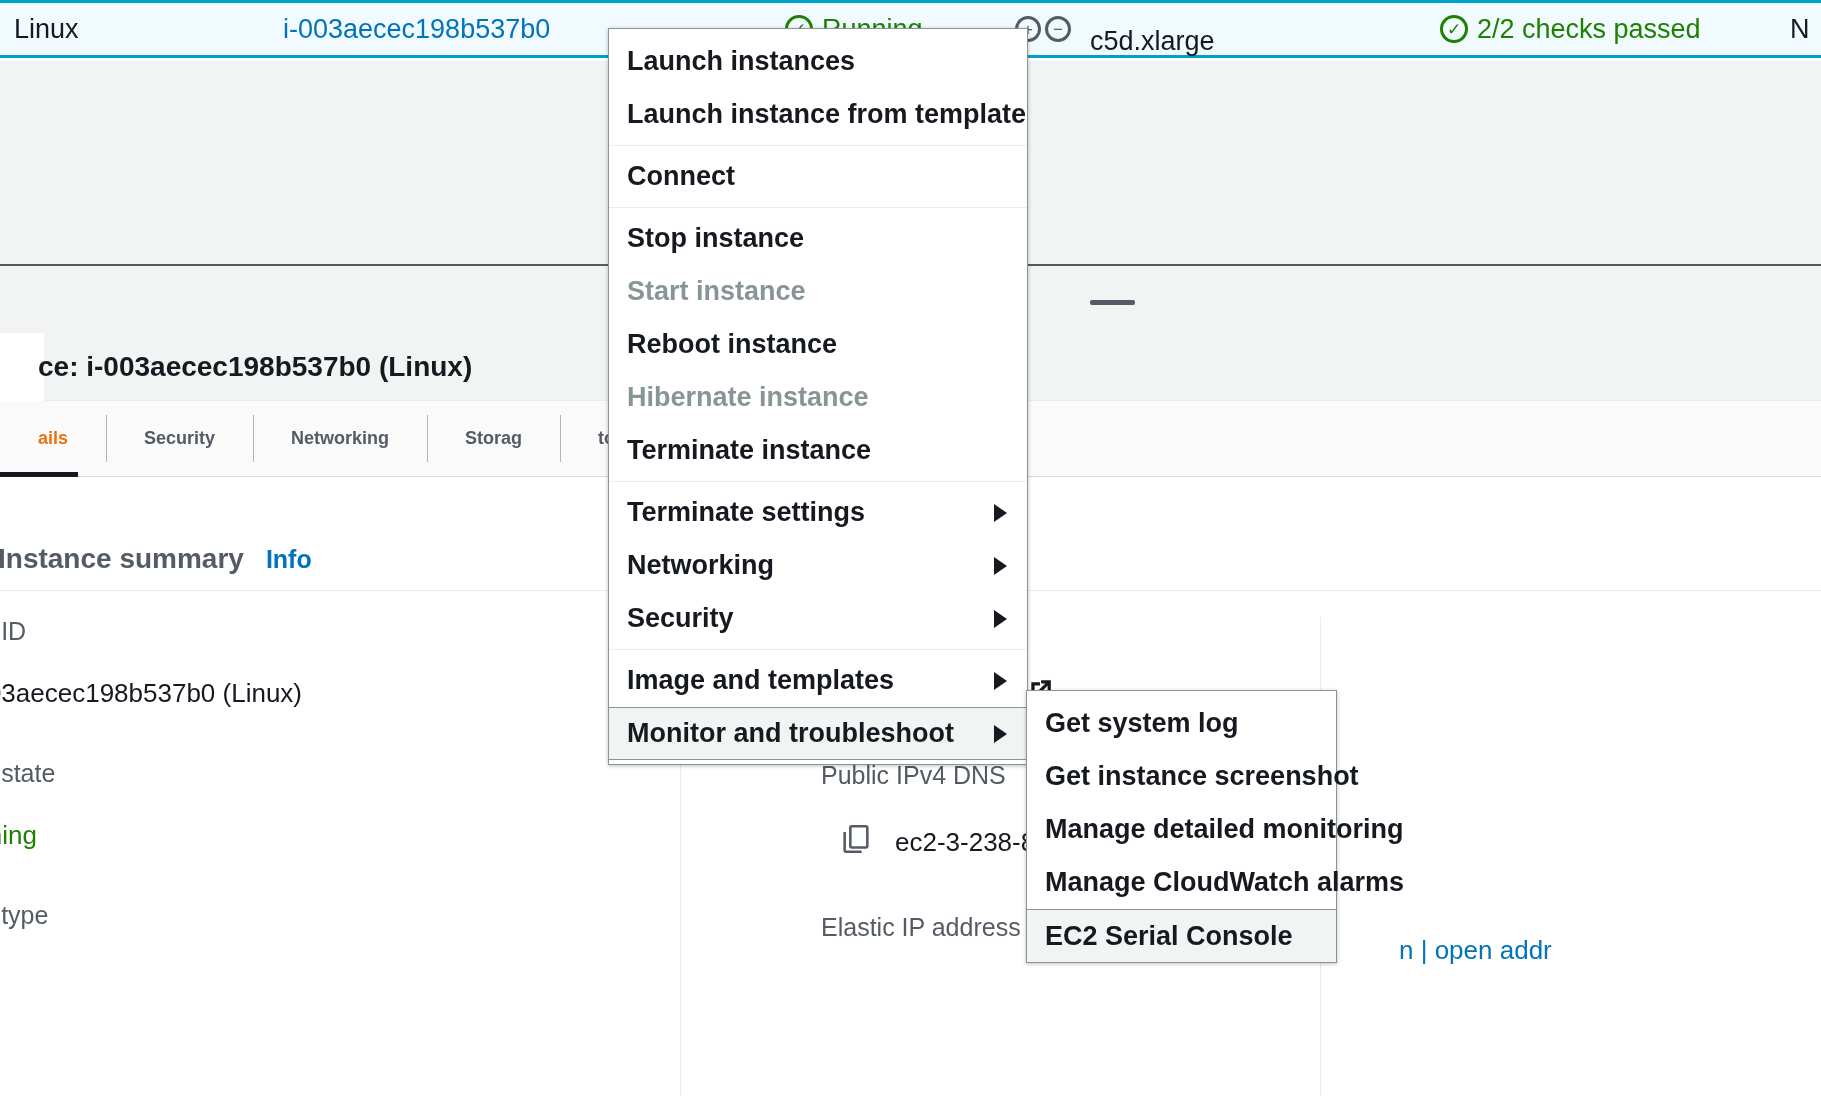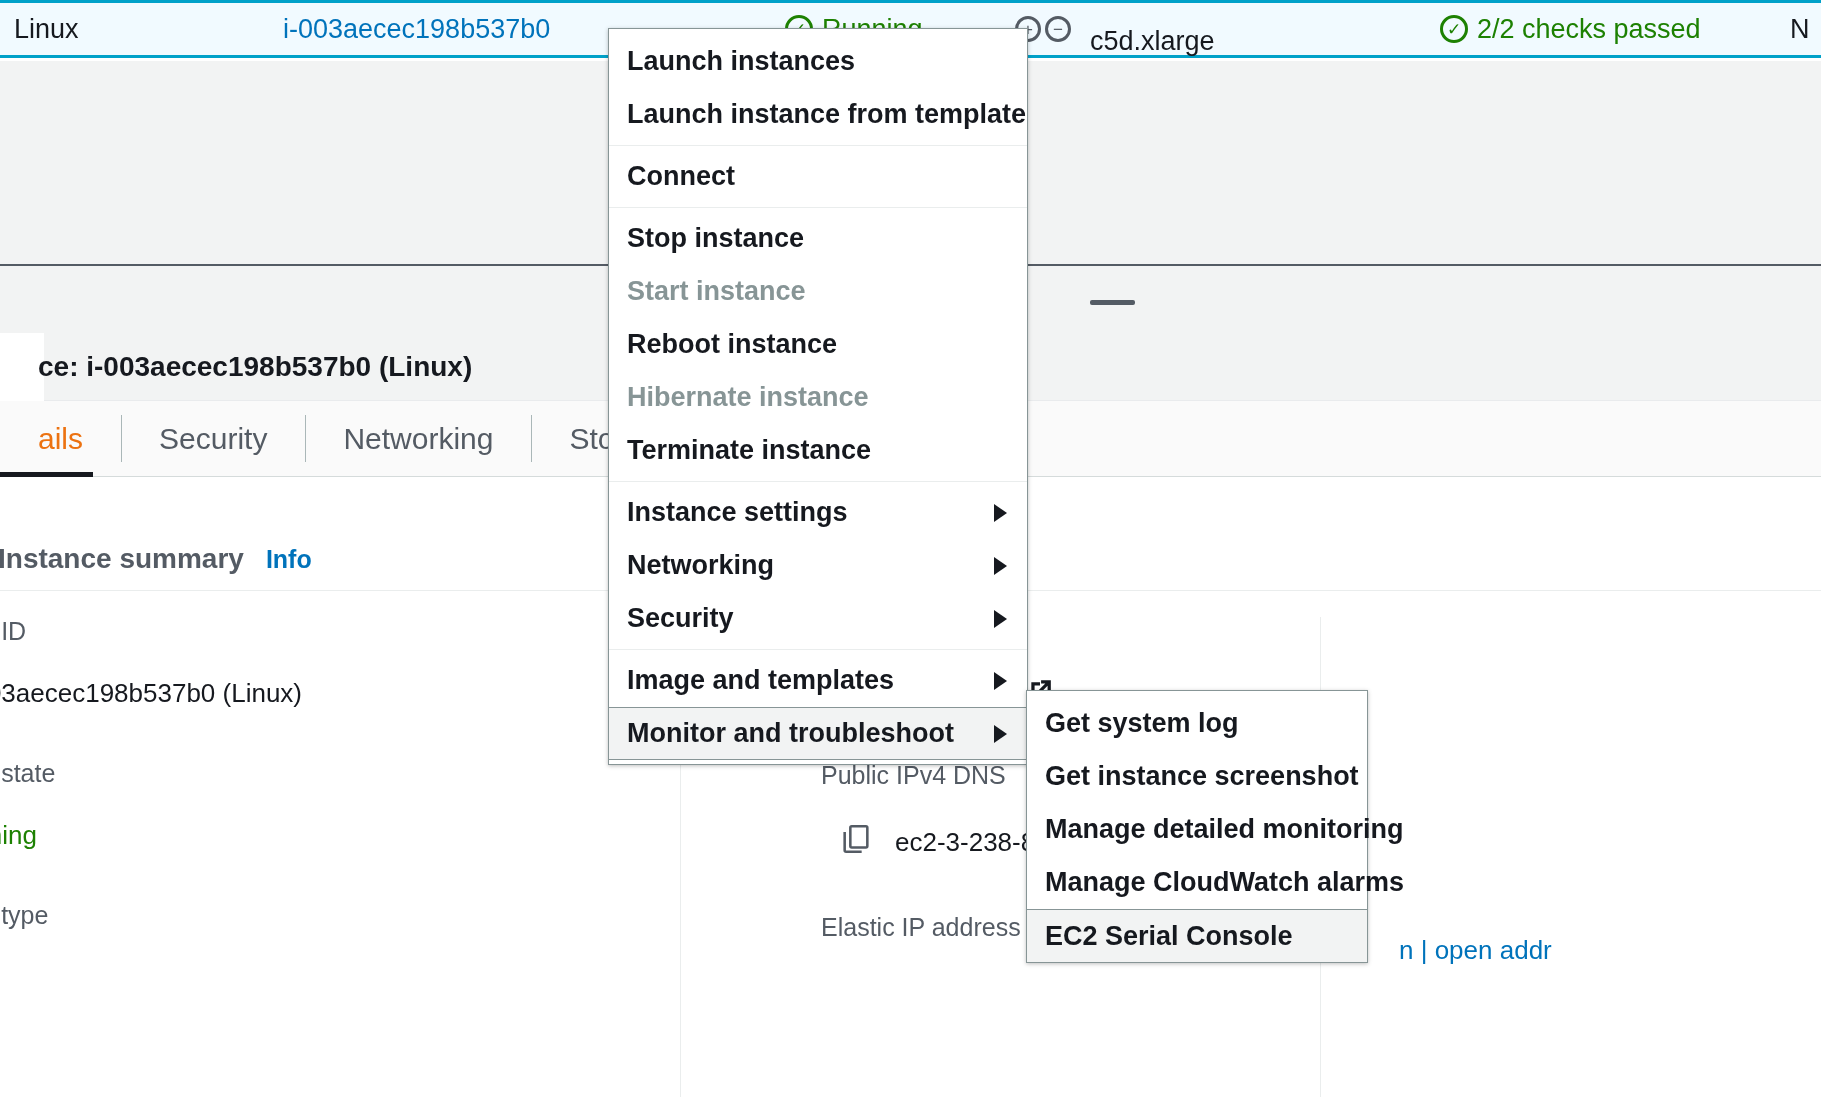--- a/index.html
+++ b/index.html
@@ -56,21 +56,21 @@
   .detail-title { font-size: 28px; font-weight: bold; color: #16191f; padding-left: 0; margin-left: -6px;}
 
   
   .tabs {
     position: absolute; left: 0; top: 401px; width: 1821px; height: 76px;
     background: #fafafa; border-bottom: 1px solid #d5dbdb;
     display: flex; align-items: stretch;
   }
   .tab {
     position: relative; display: flex; align-items: center;
-    padding: 0 38px; font-size: 30px; font-weight: normal; color: #545b64;
+    padding: 0 38px; font-size: 18px; font-weight: bold; color: #545b64;
     white-space: nowrap;
   }
   .tab + .tab::before {
     content: ""; position: absolute; left: 0; top: 14px; bottom: 14px;
     width: 1px; background: #aab7b8;
   }
   .tab.active { color: #ec7211; }
   .tab.active::after {
     content: ""; position: absolute; left: 0px; right: 38px; bottom: -1px;
     height: 5px; background: #16191f;
@@ -117,21 +117,21 @@
   .menu-item.highlight { background: #f2f3f3; border-top:1px solid #879596; border-bottom:1px solid #879596; }
   .menu-sep { height: 1px; background: #eaeded; margin: 4px 0; }
   .caret {
     position: absolute; right: 20px; top: 50%; transform: translateY(-50%);
     width: 0; height: 0; border-left: 13px solid #16191f;
     border-top: 9px solid transparent; border-bottom: 9px solid transparent;
   }
 
   
   .submenu {
-    position: absolute; left: 1026px; top: 690px; width: 342px;
+    position: absolute; left: 1026px; top: 690px; width: 311px;
     background: #ffffff; border: 1px solid #879596;
     box-shadow: 0 1px 4px rgba(0,0,0,0.25);
     padding: 6px 0 0 0;
     z-index: 60;
   }
   .submenu .menu-item { height: 53px; padding-left: 18px; }
   .submenu .menu-item.highlight { background: #f2f3f3; border-top:1px solid #879596; border-bottom:none; }
 
   .ext-ico { display:inline-block; vertical-align: -2px; margin-left: 8px; }
 </style>
@@ -242,21 +242,21 @@
     <div class="menu-sep"></div>
     <div class="menu-item">Connect</div>
     <div class="menu-sep"></div>
     <div class="menu-item">Stop instance</div>
     <div class="menu-item disabled">Start instance</div>
     <div class="menu-item">Reboot instance</div>
     <div class="menu-item disabled">Hibernate instance</div>
     <div class="menu-item">Terminate instance</div>
     <div class="menu-sep"></div>
     <div class="menu-item bold">
-      <span>Instance settings</span>
+      <span>Terminate settings</span>
       <span class="caret"></span>
     </div>
     <div class="menu-item bold">
       <span>Networking</span>
       <span class="caret"></span>
     </div>
     <div class="menu-item bold">
       <span>Security</span>
       <span class="caret"></span>
     </div>

